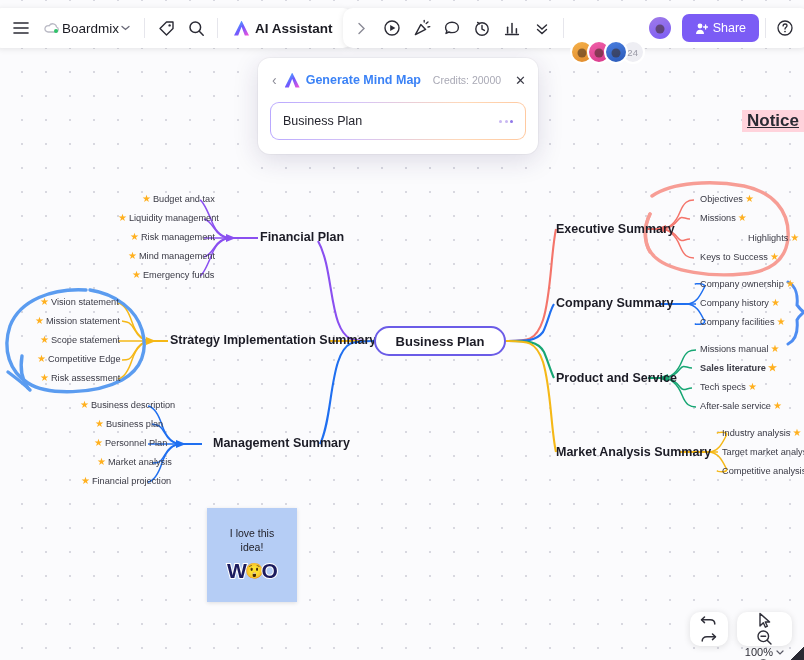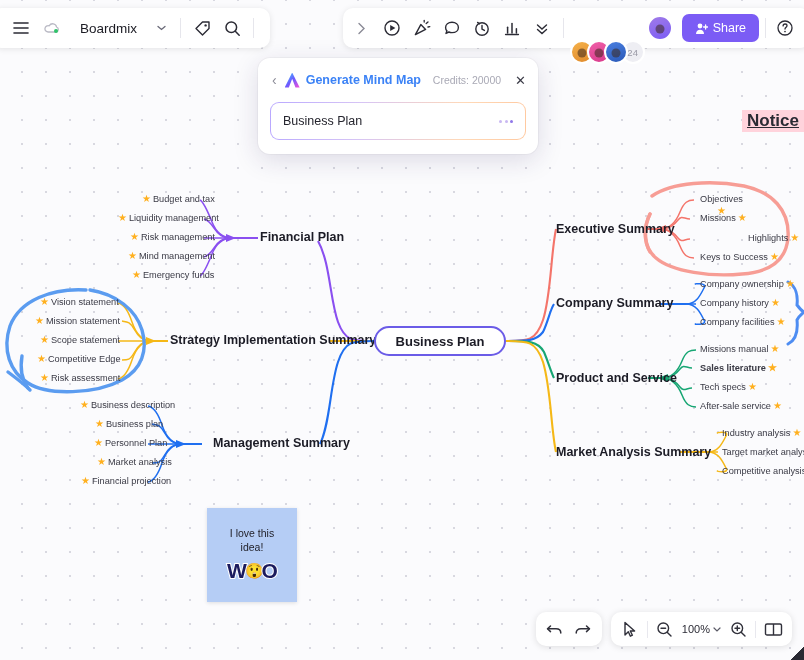--- a/index.html
+++ b/index.html
@@ -28,21 +28,21 @@
     box-shadow: 0 1px 6px rgba(0,0,0,.10);
     padding: 0 10px 0 14px;
     z-index: 40;
   }
   .tb-icon {
     width: 30px; height: 30px;
     display: flex; align-items: center; justify-content: center;
     cursor: pointer; border-radius: 6px; color: #2b2b35;
   }
   .brand {
-    display: flex; align-items: center; gap: 20px;
+    display: flex; align-items: center; gap: 2px;
     padding: 0 8px; height: 30px; cursor: pointer;
   }
   .brand-name { font-size: 13.5px; color: #1b1b23; font-weight: 500; }
   .vsep { width: 1px; height: 20px; background: #e6e6ec; margin: 0 6px; }
   .ai-assistant {
     display: flex; align-items: center; gap: 6px;
     padding: 0 10px; height: 30px; cursor: pointer; border-radius: 6px;
   }
   .ai-assistant-label { font-size: 13.5px; color: #1b1b23; font-weight: 600; }
   .ai-logo {
@@ -179,21 +179,21 @@
   }
 
   
   .bottombar {
     position: absolute; right: 12px; bottom: 14px;
     display: flex; gap: 9px; z-index: 40;
   }
   .bb-group {
     background: #fff; border-radius: 10px;
     box-shadow: 0 1px 7px rgba(0,0,0,.12);
-    display: flex; align-items: center; height: 34px; padding: 0 5px;
+    display: flex; align-items: center; height: 34px; padding: 0 5px; flex-direction: column;
   }
   .bb-icon {
     width: 28px; height: 28px; display: flex;
     align-items: center; justify-content: center;
     cursor: pointer; border-radius: 6px; color: #30303a;
   }
   .bb-sep { width: 1px; height: 17px; background: #e8e8ee; margin: 0 3px; }
   .zoom-level {
     font-size: 11px; color: #2c2c36; padding: 0 3px; cursor: pointer;
     display: flex; align-items: center; gap: 3px;
@@ -369,21 +369,21 @@
     <span>Market analysis</span>
   </div>
   <div class="node lvl2" style="left:81px; top:476px;">
     <span class="star">★</span>
     <span>Financial  projection</span>
   </div>
 
   <div class="node lvl1" style="left:556px; top:222px;">
     <span>Executive Summary</span>
   </div>
-  <div class="node lvl2" style="left:700px; top:194px;flex-direction:column;">
+  <div class="node lvl2" style="left:700px; top:194px;">
     <span>Objectives</span>
     <span class="star">★</span>
   </div>
   <div class="node lvl2" style="left:700px; top:213px;">
     <span>Missions</span>
     <span class="star">★</span>
   </div>
   <div class="node lvl2" style="left:700px; top:233px;padding-left:48px;">
     <span>Highlights</span>
     <span class="star">★</span>
@@ -493,20 +493,24 @@
           <circle cx="11.6" cy="5.4" r="1.2" fill="#2b2b35"></circle>
         </svg>
     </div>
     <div class="tb-icon">
       <svg width="17" height="17" viewBox="0 0 17 17">
           <circle cx="7.3" cy="7.3" r="5.3" fill="none" stroke="#2b2b35" stroke-width="1.5"></circle>
           <line x1="11.3" y1="11.3" x2="15.2" y2="15.2" stroke="#2b2b35" stroke-width="1.5" stroke-linecap="round"></line>
         </svg>
     </div>
     <div class="vsep"></div>
+    <div class="ai-assistant">
+      <span class="ai-logo"></span>
+      <span class="ai-assistant-label">AI Assistant</span>
+    </div>
   </div>
 
   <div class="topbar-right">
     <div class="tb-icon">
       <svg width="9" height="13" viewBox="0 0 9 13">
           <path d="M2,1.5 L7,6.5 L2,11.5" fill="none" stroke="#8a8a96" stroke-width="1.4" stroke-linecap="round"></path>
         </svg>
     </div>
     <div class="tb-icon">
       <svg width="18" height="18" viewBox="0 0 18 18">

